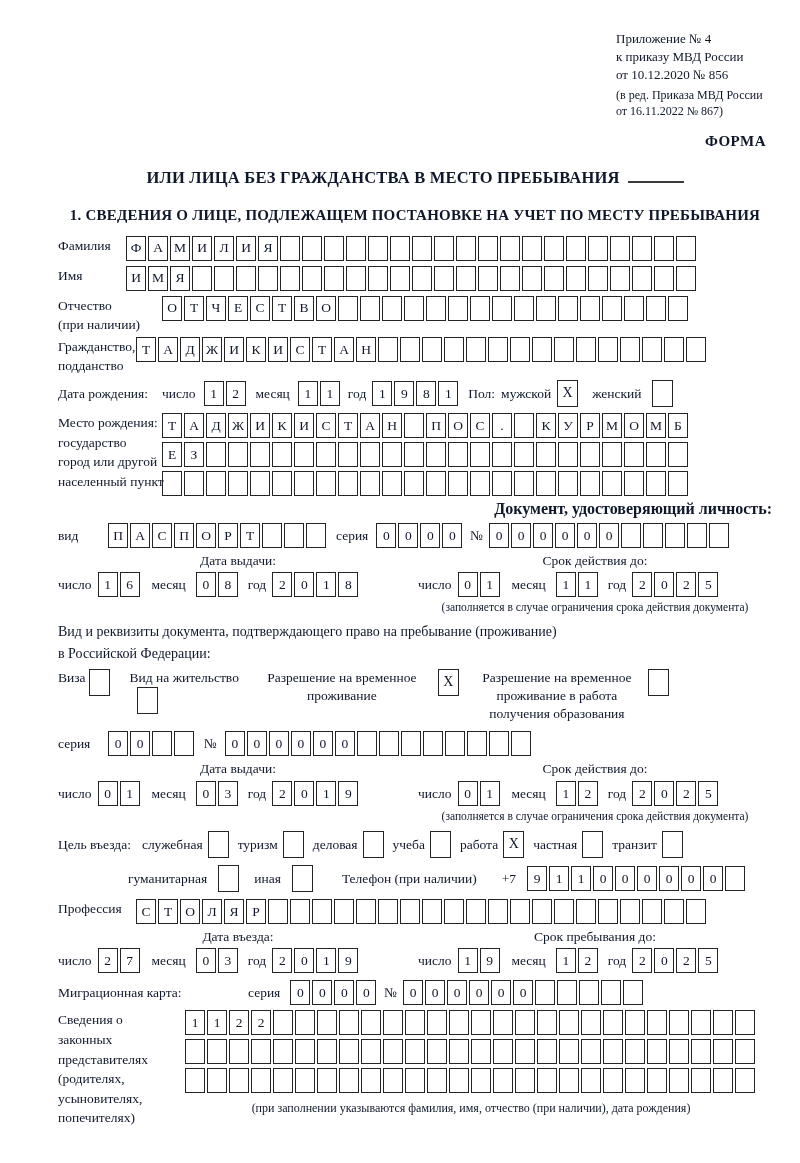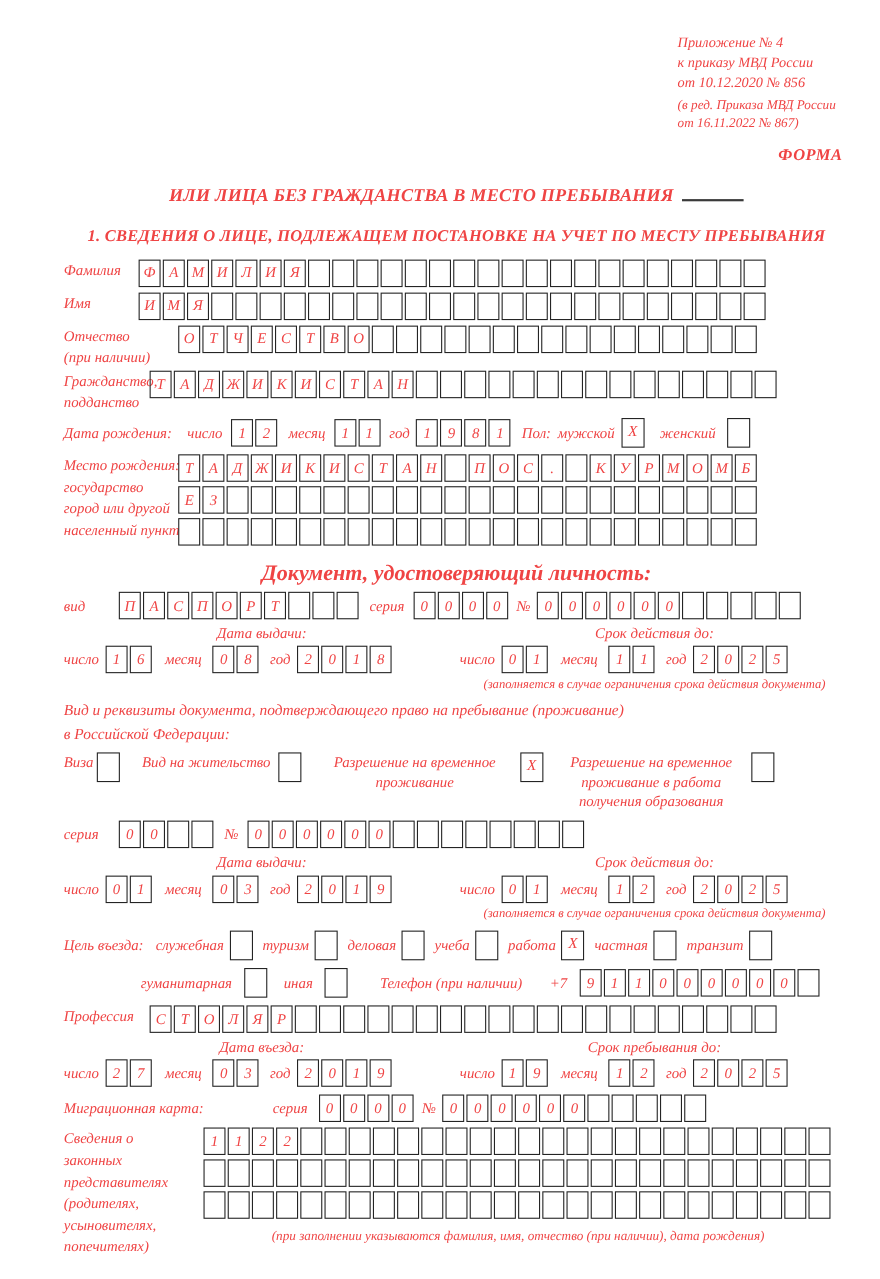--- a/index.html
+++ b/index.html
@@ -1,19 +1,19 @@
 <!DOCTYPE html>
 <html><head>
 <meta charset="utf-8">
 <style>
   html,body{margin:0;padding:0;background:#e8e8e8;}
   .page{
     width:800px;height:1163px;background:#ffffff;margin:0 auto;
-    font-family:"Liberation Serif", serif;color:#ef4444;
-    box-sizing:border-box;padding:30px 28px 0 58px;overflow:hidden;position:relative;font-style:italic;
+    font-family:"Liberation Serif", serif;color:#0f172a;
+    box-sizing:border-box;padding:30px 28px 0 58px;overflow:hidden;position:relative;
   }
   
   .annex{margin-left:558px;font-size:13px;line-height:1.4;}
   .annex-note{font-size:12px;line-height:1.35;margin-top:2px;}
   .forma{text-align:right;font-weight:bold;font-size:15px;margin-top:14px;padding-right:6px;letter-spacing:.5px;}
   .title{text-align:center;font-weight:bold;font-size:16.5px;line-height:1.5;margin-top:16px;letter-spacing:.2px;}
   .ul{display:inline-block;width:56px;border-bottom:2px solid #3a3a3a;height:14px;margin-left:8px;}
   .sect{font-weight:bold;font-size:15px;text-align:center;margin-top:16px;letter-spacing:.2px;}
   
   .row{display:flex;align-items:flex-start;margin-top:5px;}
@@ -28,22 +28,22 @@
   .cellcol .cells{margin-bottom:4px;}
   .cell{
     width:18px;height:23px;border:1.7px solid #242424;margin-right:2px;flex:none;
     display:inline-flex;align-items:center;justify-content:center;
     font-size:13.5px;line-height:1;
   }
   .cbox{
     width:19px;height:25px;border:1.7px solid #242424;flex:none;
     display:inline-flex;align-items:center;justify-content:center;font-size:14px;
   }
-  .gap6{margin-left:6px;}.gap8{margin-left:8px;}.gap10{margin-left:10px;}.gap14{margin-left:14px;}.gap20{margin-left:20px;}
-  .doc-title{font-weight:bold;font-size:20px;text-align:center;margin-top:10px;}
+  .gap6{margin-left:6px;}.gap8{margin-left:8px;}.gap10{margin-left:10px;}.gap14{margin-left:14px;}.gap20{margin-left:20px;flex-direction:column;}
+  .doc-title{font-weight:bold;font-size:16px;text-align:right;margin-top:0;}
   
   .daterow{display:flex;margin-top:4px;}
   .datecol-l{flex:0 0 360px;}
   .datecol-r{flex:1;}
   .datetitle{font-size:13.5px;text-align:center;line-height:1.3;}
   .dateline{display:flex;align-items:center;margin-top:3px;}
   .note{font-size:11.5px;text-align:center;margin-top:3px;line-height:1.3;}
   .intro{font-size:14px;line-height:1.55;margin-top:6px;}
   
   .opts{display:flex;align-items:flex-start;margin-top:4px;}

